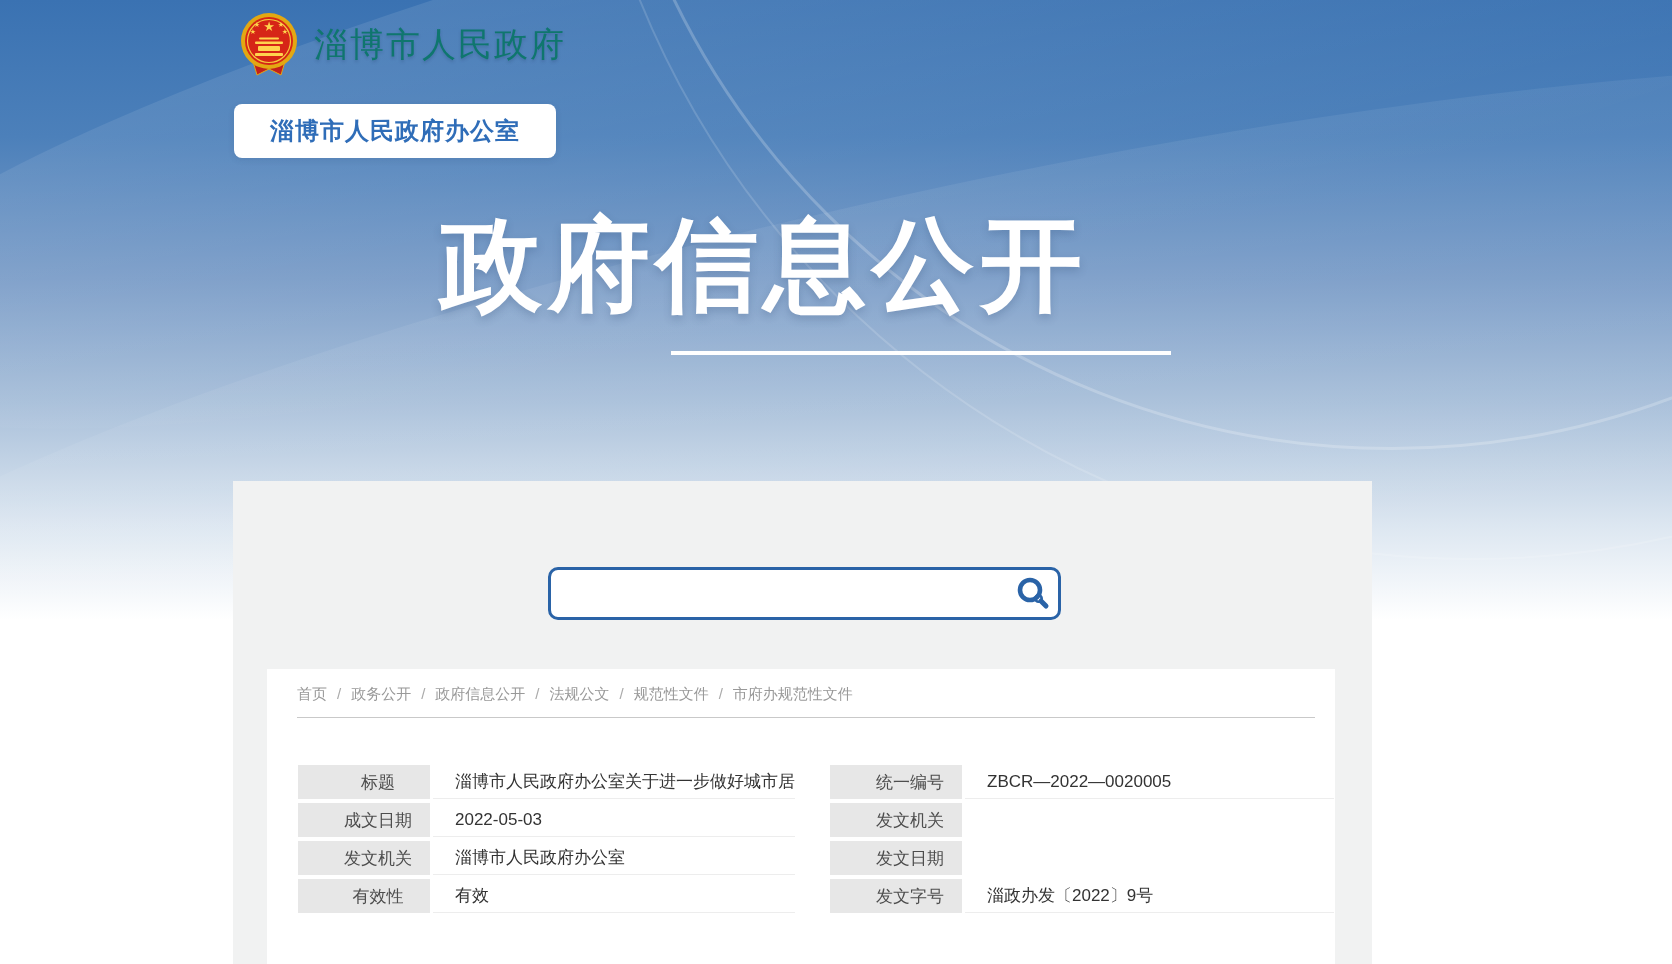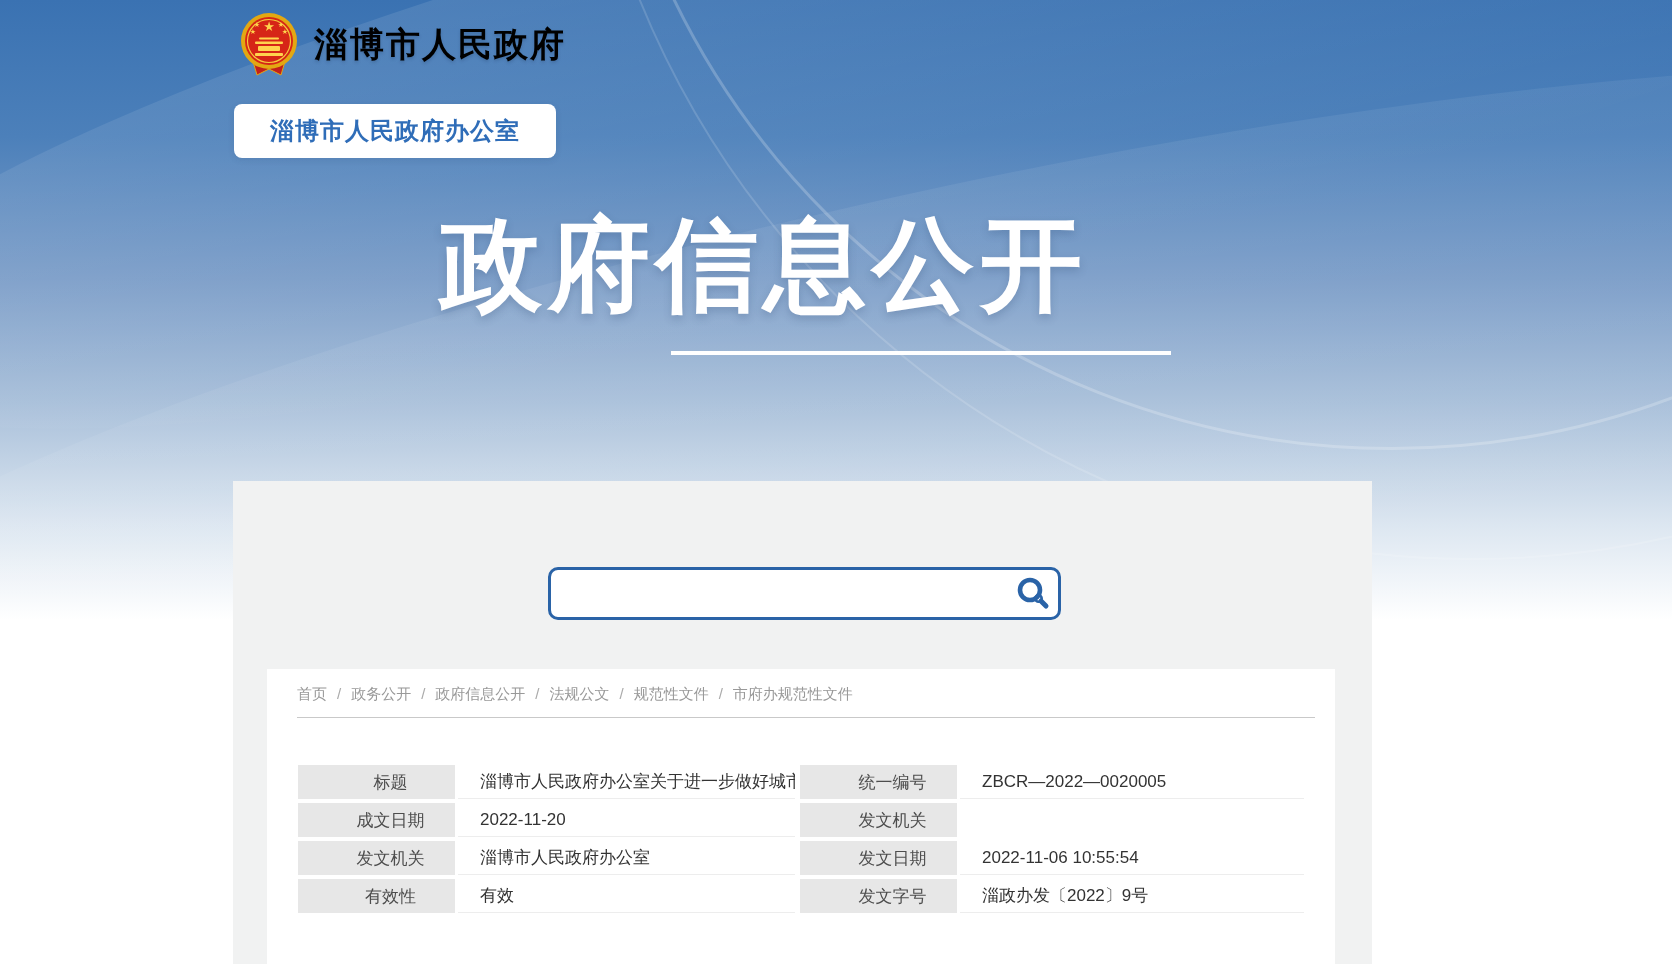--- a/index.html
+++ b/index.html
@@ -18,21 +18,21 @@
   .wave2 { width:1600px; height:1600px; right:-520px; top:-1150px;
     border:3px solid rgba(255,255,255,0.22); border-radius:50%; }
   .wave3 { width:1800px; height:1800px; right:-700px; top:-1240px;
     border:2px solid rgba(255,255,255,0.15); border-radius:50%; }
   .wave4 { width:2600px; height:500px; left:-300px; top:180px;
     background:linear-gradient(180deg, rgba(255,255,255,0.07), rgba(255,255,255,0));
     transform:rotate(-12deg); border-radius:50%; }
 
   
   .logo-row { position:absolute; left:240px; top:12px; display:flex; align-items:center; }
-  .site-name { margin-left:16px; color:#000000; font-size:34px; font-weight:bold;
+  .site-name { margin-left:16px; color:#0f766e; font-size:34px; font-weight:normal;
     letter-spacing:2px; text-shadow:0 2px 3px rgba(30,60,100,0.25); }
 
   .office-box { position:absolute; left:234px; top:104px; width:322px; height:54px;
     background:#ffffff; border-radius:8px; box-shadow:0 2px 6px rgba(30,60,100,0.12);
     display:flex; align-items:center; justify-content:center; }
   .office-box span { color:#2f6db8; font-size:24px; font-weight:bold; letter-spacing:1px; }
 
   .banner-title { position:absolute; left:436px; top:208px; width:656px; height:114px;
     color:#ffffff; font-size:102px; font-weight:bold; letter-spacing:6px;
     line-height:114px; text-align:center; white-space:nowrap;
@@ -60,23 +60,23 @@
   .breadcrumb { position:absolute; left:30px; top:16px; width:1018px;
     font-size:15px; color:#999; white-space:nowrap; }
   .breadcrumb a { color:#999; text-decoration:none; cursor:pointer;font-family:Liberation Mono, monospace; }
   .breadcrumb .sep { margin:0 10px; color:#aaa; }
   .crumb-divider { position:absolute; left:30px; top:48px; width:1018px; height:0;
     border-top:1px solid #c9c9c9; }
 
   
   .info-col { position:absolute; top:96px; }
   .info-col.left  { left:31px;  width:497px; }
-  .info-col.right { left:533px; width:504px; }
+  .info-col.right { left:563px; width:504px; }
   .info-row { display:flex; height:34px; margin-bottom:4px; }
-  .info-label { width:157px; margin-right:3px; background:#e7e7e7;
+  .info-label { width:132px; margin-right:3px; background:#e7e7e7;
     display:flex; align-items:center; justify-content:center;
     font-size:17px; color:#4d4d4d; flex:none;padding-left:28px; }
   .info-value { flex:1; display:flex; align-items:center; padding-left:22px;
     font-size:17px; color:#333; border-bottom:1px solid #ededed;
     white-space:nowrap; overflow:hidden; }
 </style>
 </head>
 <body>
 
 <div class="page">
@@ -135,21 +135,21 @@
     </div>
     <div class="crumb-divider"></div>
 
     <div class="info-col left">
       <div class="info-row">
         <div class="info-label">标题</div>
         <div class="info-value">淄博市人民政府办公室关于进一步做好城市居民...</div>
       </div>
       <div class="info-row">
         <div class="info-label">成文日期</div>
-        <div class="info-value">2022-11-20</div>
+        <div class="info-value">2022-05-03</div>
       </div>
       <div class="info-row">
         <div class="info-label">发文机关</div>
         <div class="info-value">淄博市人民政府办公室</div>
       </div>
       <div class="info-row">
         <div class="info-label">有效性</div>
         <div class="info-value">有效</div>
       </div>
     </div>
@@ -157,21 +157,20 @@
     <div class="info-col right">
       <div class="info-row">
         <div class="info-label">统一编号</div>
         <div class="info-value">ZBCR—2022—0020005</div>
       </div>
       <div class="info-row">
         <div class="info-label">发文机关</div>
       </div>
       <div class="info-row">
         <div class="info-label">发文日期</div>
-        <div class="info-value">2022-11-06 10:55:54</div>
       </div>
       <div class="info-row">
         <div class="info-label">发文字号</div>
         <div class="info-value">淄政办发〔2022〕9号</div>
       </div>
     </div>
 
   </div>
 </div>
 

